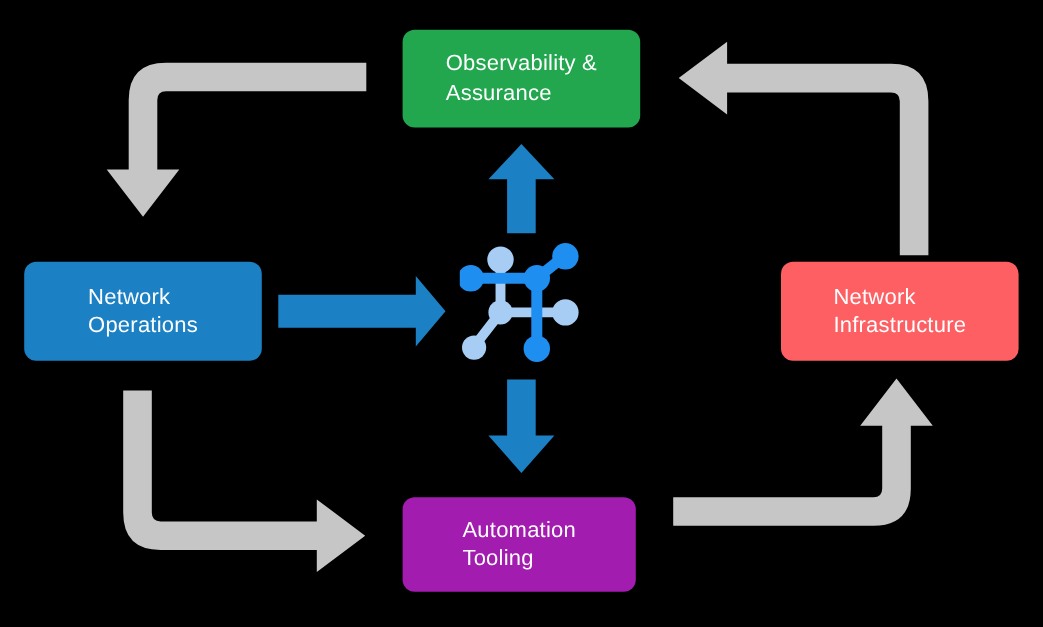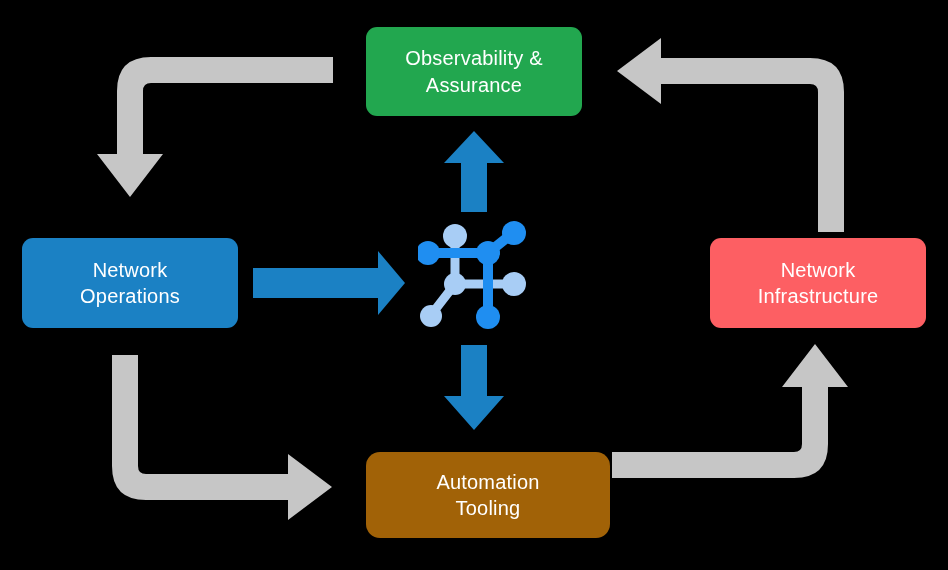--- a/index.html
+++ b/index.html
@@ -18,21 +18,20 @@
     width: 948px;
     height: 570px;
     background: #000000;
   }
   .node-box {
     position: absolute;
     border-radius: 11px;
     display: flex;
     align-items: center;
     justify-content: center;
-    text-align: center;
     color: #ffffff;
     font-size: 20px;
     line-height: 1.32;
     font-weight: 400;
     letter-spacing: 0.2px;
     box-sizing: border-box;
     padding: 4px 10px;
   }
   #box-observability {
     left: 366px;
@@ -51,24 +50,23 @@
   #box-infrastructure {
     left: 710px;
     top: 238px;
     width: 216px;
     height: 90px;
     background: #fd5f63;
   }
   #box-automation {
     left: 366px;
     top: 452px;
-    width: 244px;
+    width: 212px;
     height: 86px;
-    background: #a16207;
-    border-radius: 14px;
+    background: #a21caf;
   }
   .box-label {
     display: block;
     white-space: pre-line;
   }
   .svg-layer {
     position: absolute;
     left: 0;
     top: 0;
     width: 948px;

